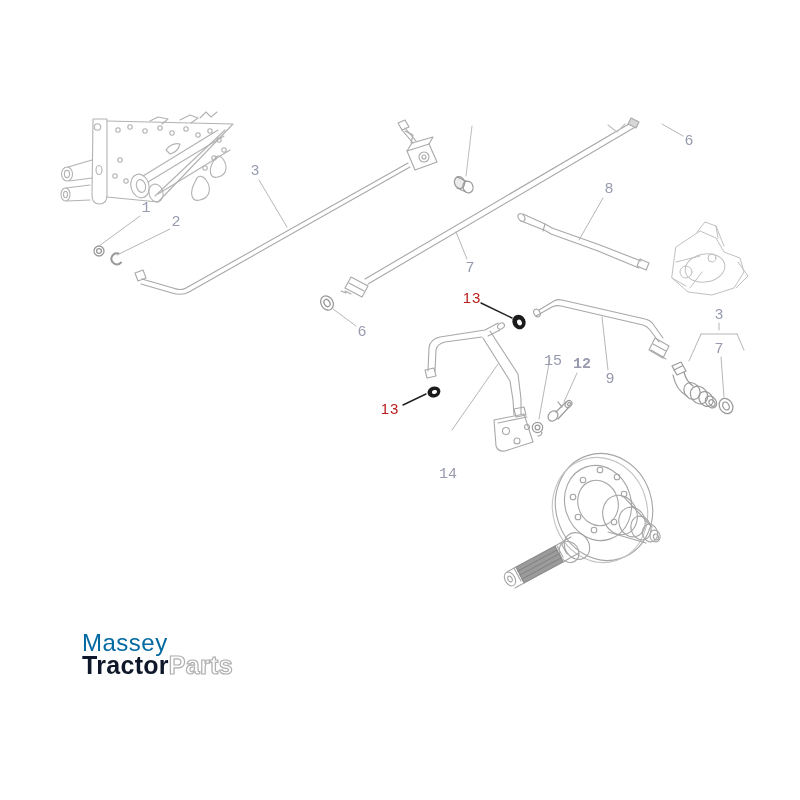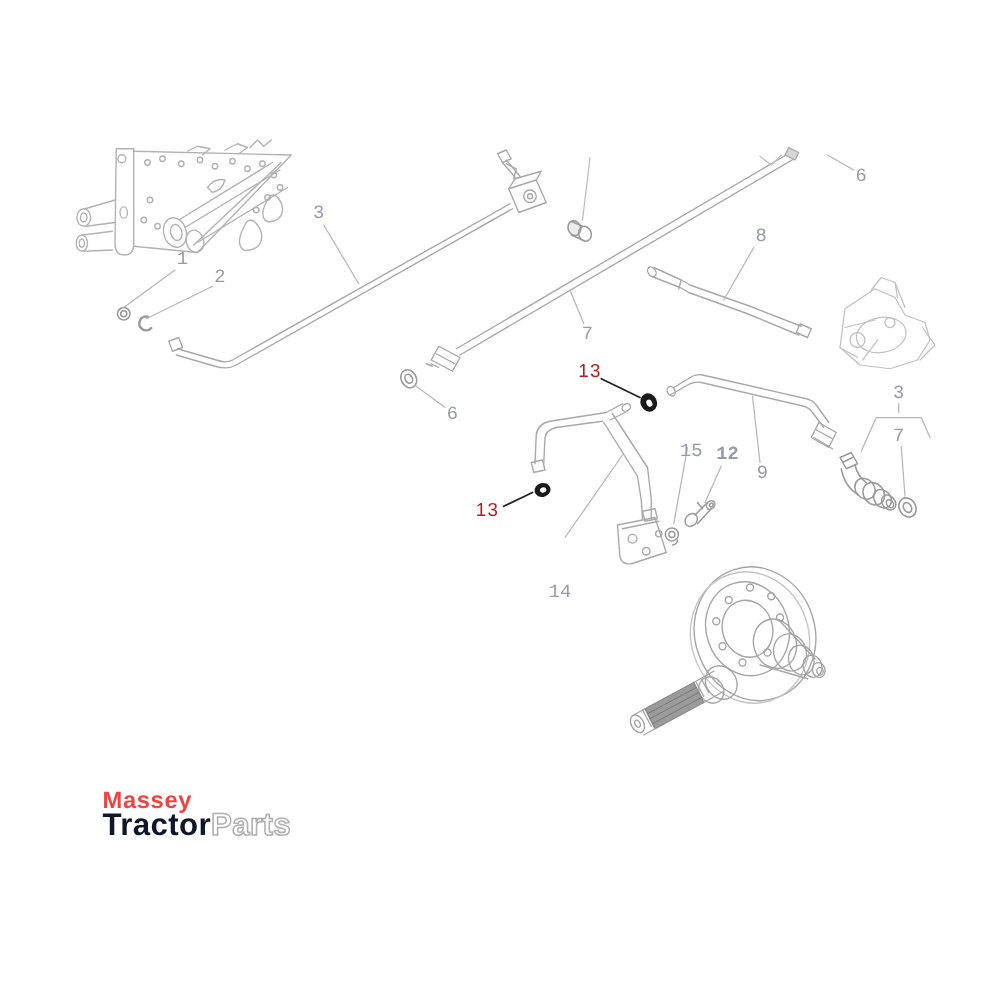--- a/index.html
+++ b/index.html
@@ -6,21 +6,21 @@
   .stage{position:relative;width:800px;height:800px;background:#ffffff;overflow:hidden;
          font-family:"Liberation Sans",sans-serif;}
   .lineart{position:absolute;left:0;top:0;}
   .callout-layer{position:absolute;left:0;top:0;width:800px;height:800px;pointer-events:none;}
   .callout{position:absolute;transform:translate(-50%,-50%);
            font-family:"Liberation Mono","DejaVu Sans Mono",monospace;
            font-size:15px;color:#979aae;white-space:nowrap;}
   .callout.em{font-family:"Liberation Sans",sans-serif;font-weight:normal;
               color:#b91c1c;letter-spacing:1px;font-size:15px;}
   .logo{position:absolute;left:82px;top:631px;line-height:1;}
-  .logo-top{font-weight:bold;font-size:19px;color:#ef4444;letter-spacing:0.5px;}
+  .logo-top{font-weight:normal;font-size:24px;color:#0369a1;letter-spacing:0.5px;}
   .logo-bottom{font-weight:bold;font-size:25px;margin-top:-2px;letter-spacing:0.3px;}
   .logo-tractor{color:#0f172a;}
   .logo-parts{color:#ffffff;-webkit-text-stroke:1.2px #b0b0b0;text-shadow:0 0 1px #bbb;margin-top:40px;}
 </style>
 </head>
 <body>
 
 <div class="stage">
 
   <svg class="lineart" width="800" height="800" viewBox="0 0 800 800" fill="none" stroke-linecap="round" stroke-linejoin="round">

